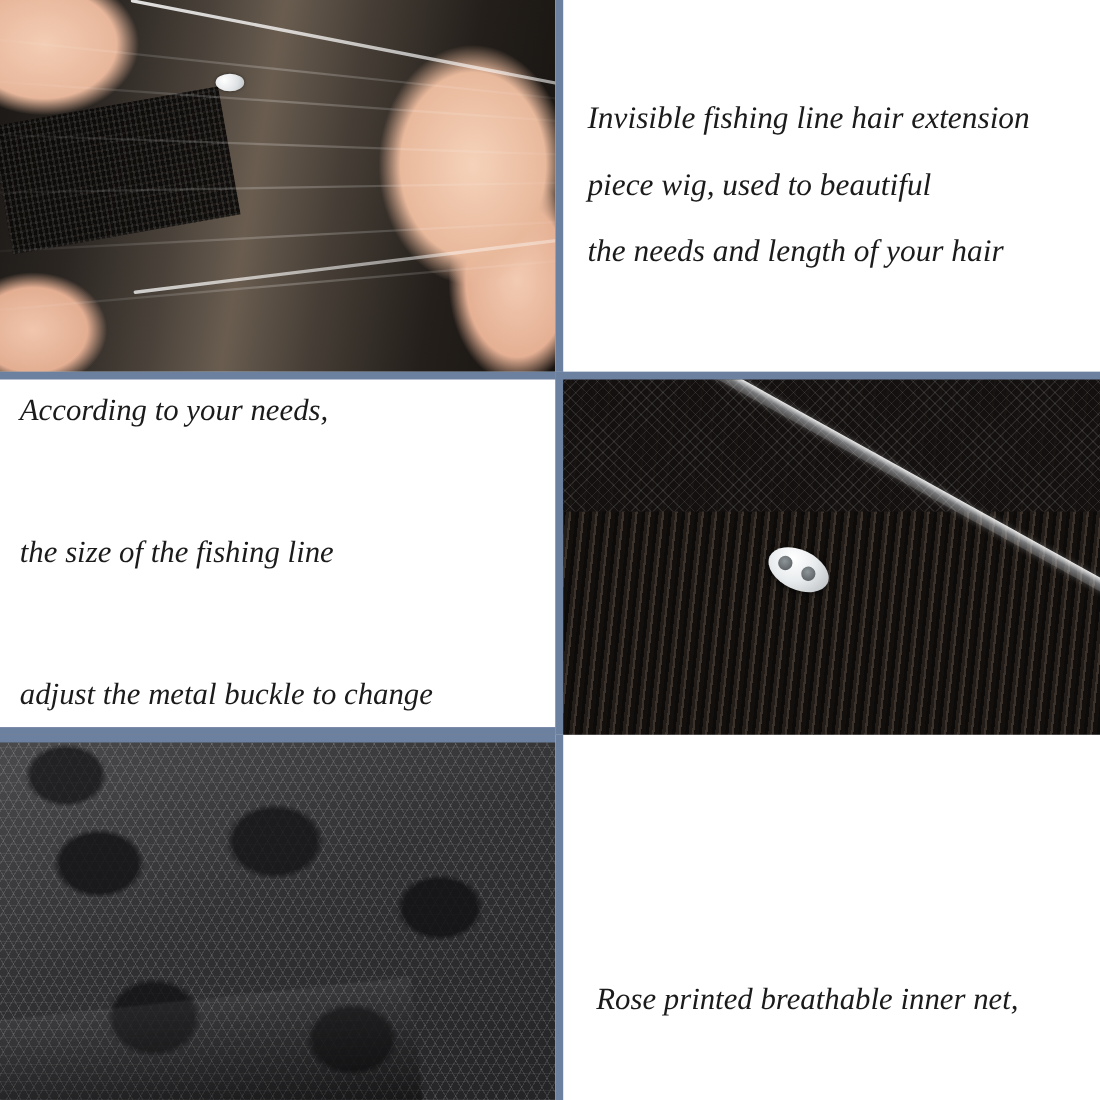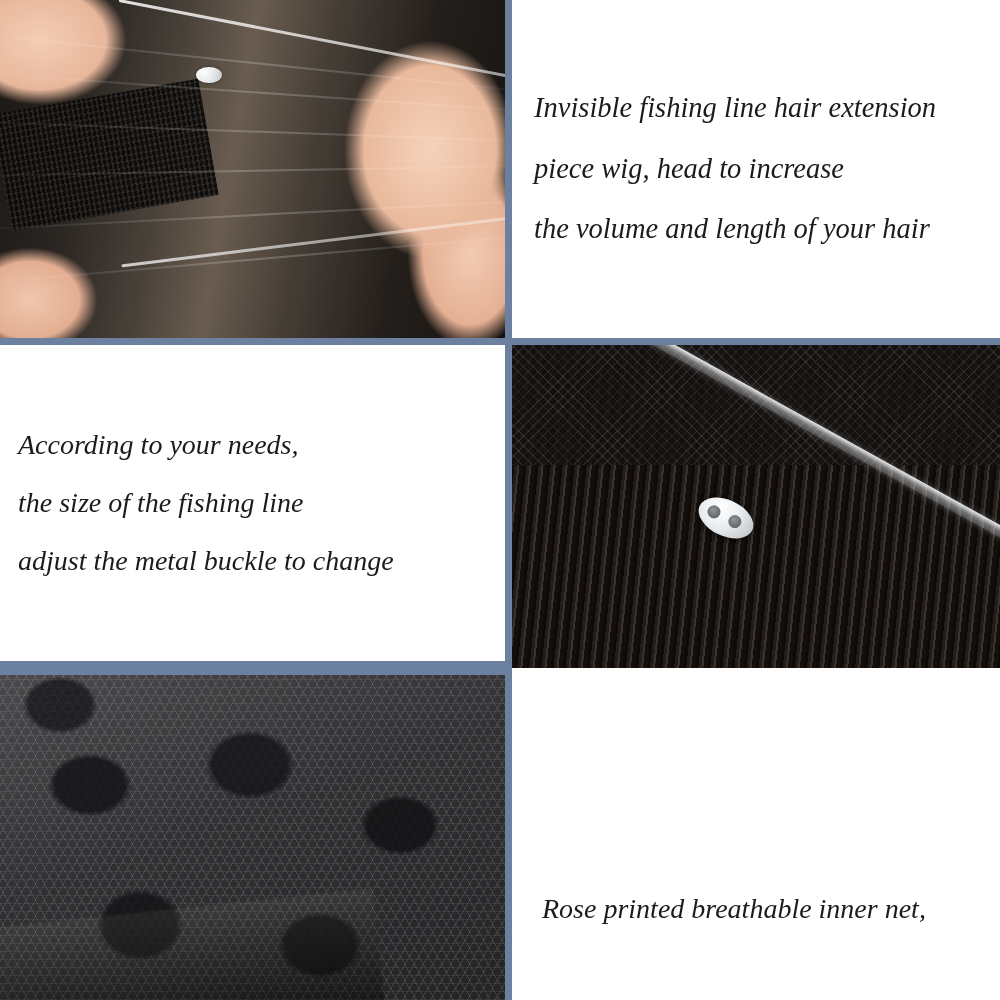--- a/index.html
+++ b/index.html
@@ -49,20 +49,21 @@
   .panel-topright {
     border-left: 7px solid #6c80a0;
     padding: 0 10px 0 22px;
   }
   .panel-topright .line { margin: 16px 0; font-size: 28.5px; }
 
   .panel-midleft {
     border-top: 7px solid #6c80a0;
     border-bottom: 7px solid #6c80a0;
     padding: 0 6px 0 18px;
+    justify-content: space-between;
   }
   .panel-midleft .line { margin: 15px 0; font-size: 28px; }
 
   .panel-botright {
     border-left: 7px solid #6c80a0;
     padding: 0 10px 0 30px;
     justify-content: center;
   }
   .panel-botright .line { margin: 18px 0; font-size: 28px; }
   .panel-botright .spacer { height: 150px; }
@@ -223,22 +224,22 @@
     <div class="strand" style="top:175px; transform: rotate(-1deg);"></div>
     <div class="strand" style="top:230px; transform: rotate(-3deg);"></div>
     <div class="strand" style="top:285px; transform: rotate(-5deg);"></div>
     <div class="line-wire"></div>
     <div class="line-wire2"></div>
     <div class="bead"></div>
   </div>
 
   <div class="cell text-panel panel-topright">
     <div class="line">Invisible fishing line hair extension</div>
-    <div class="line">piece wig, head to increase</div>
-    <div class="line">the volume and length of your hair</div>
+    <div class="line">piece wig, used to beautiful</div>
+    <div class="line">the needs and length of your hair</div>
   </div>
 
   <div class="cell text-panel panel-midleft">
     <div class="line">According to your needs,</div>
     <div class="line">the size of the fishing line</div>
     <div class="line">adjust the metal buckle to change</div>
   </div>
 
   <div class="cell img-bead-closeup">
     <div class="mesh"></div>

